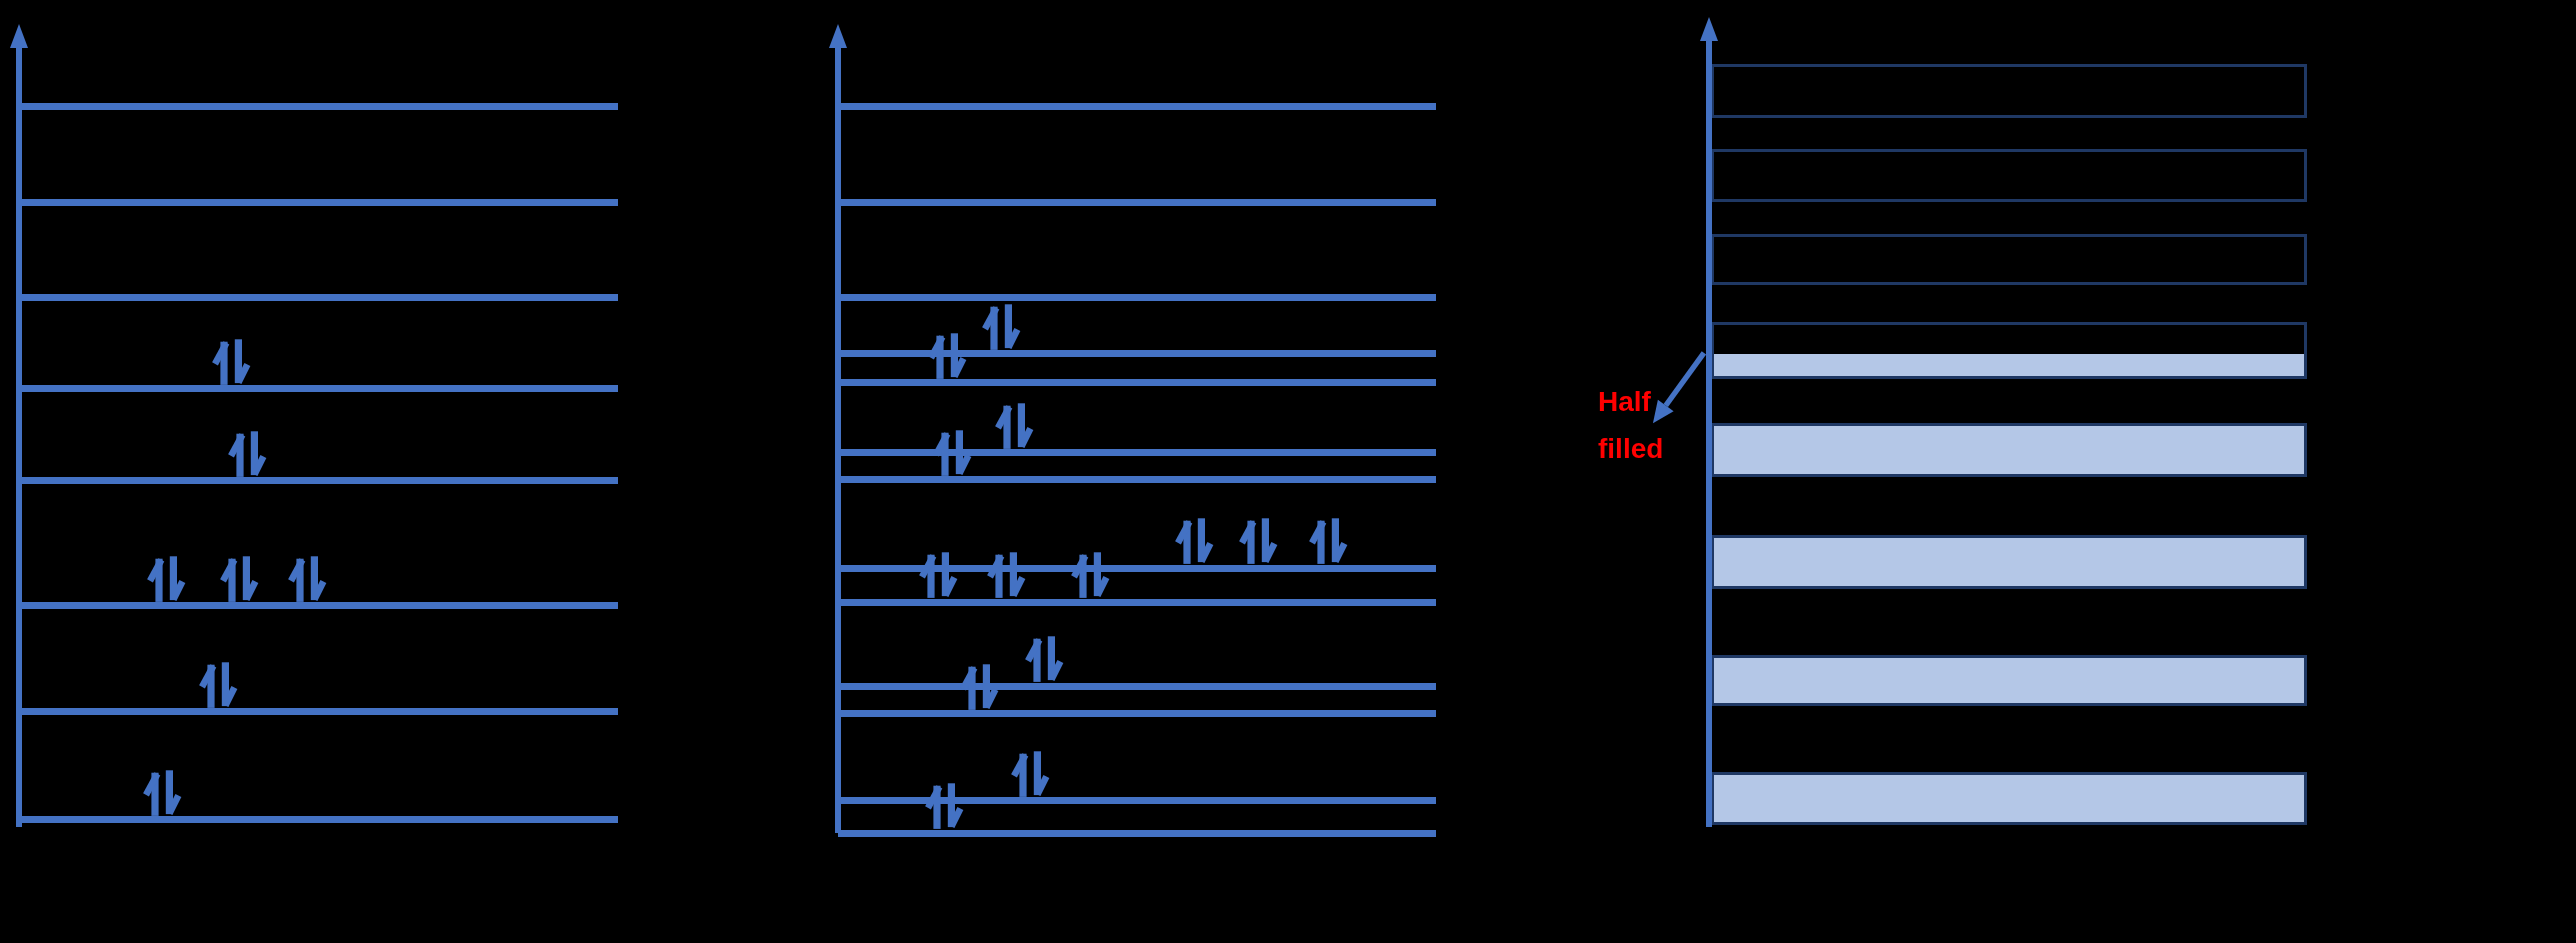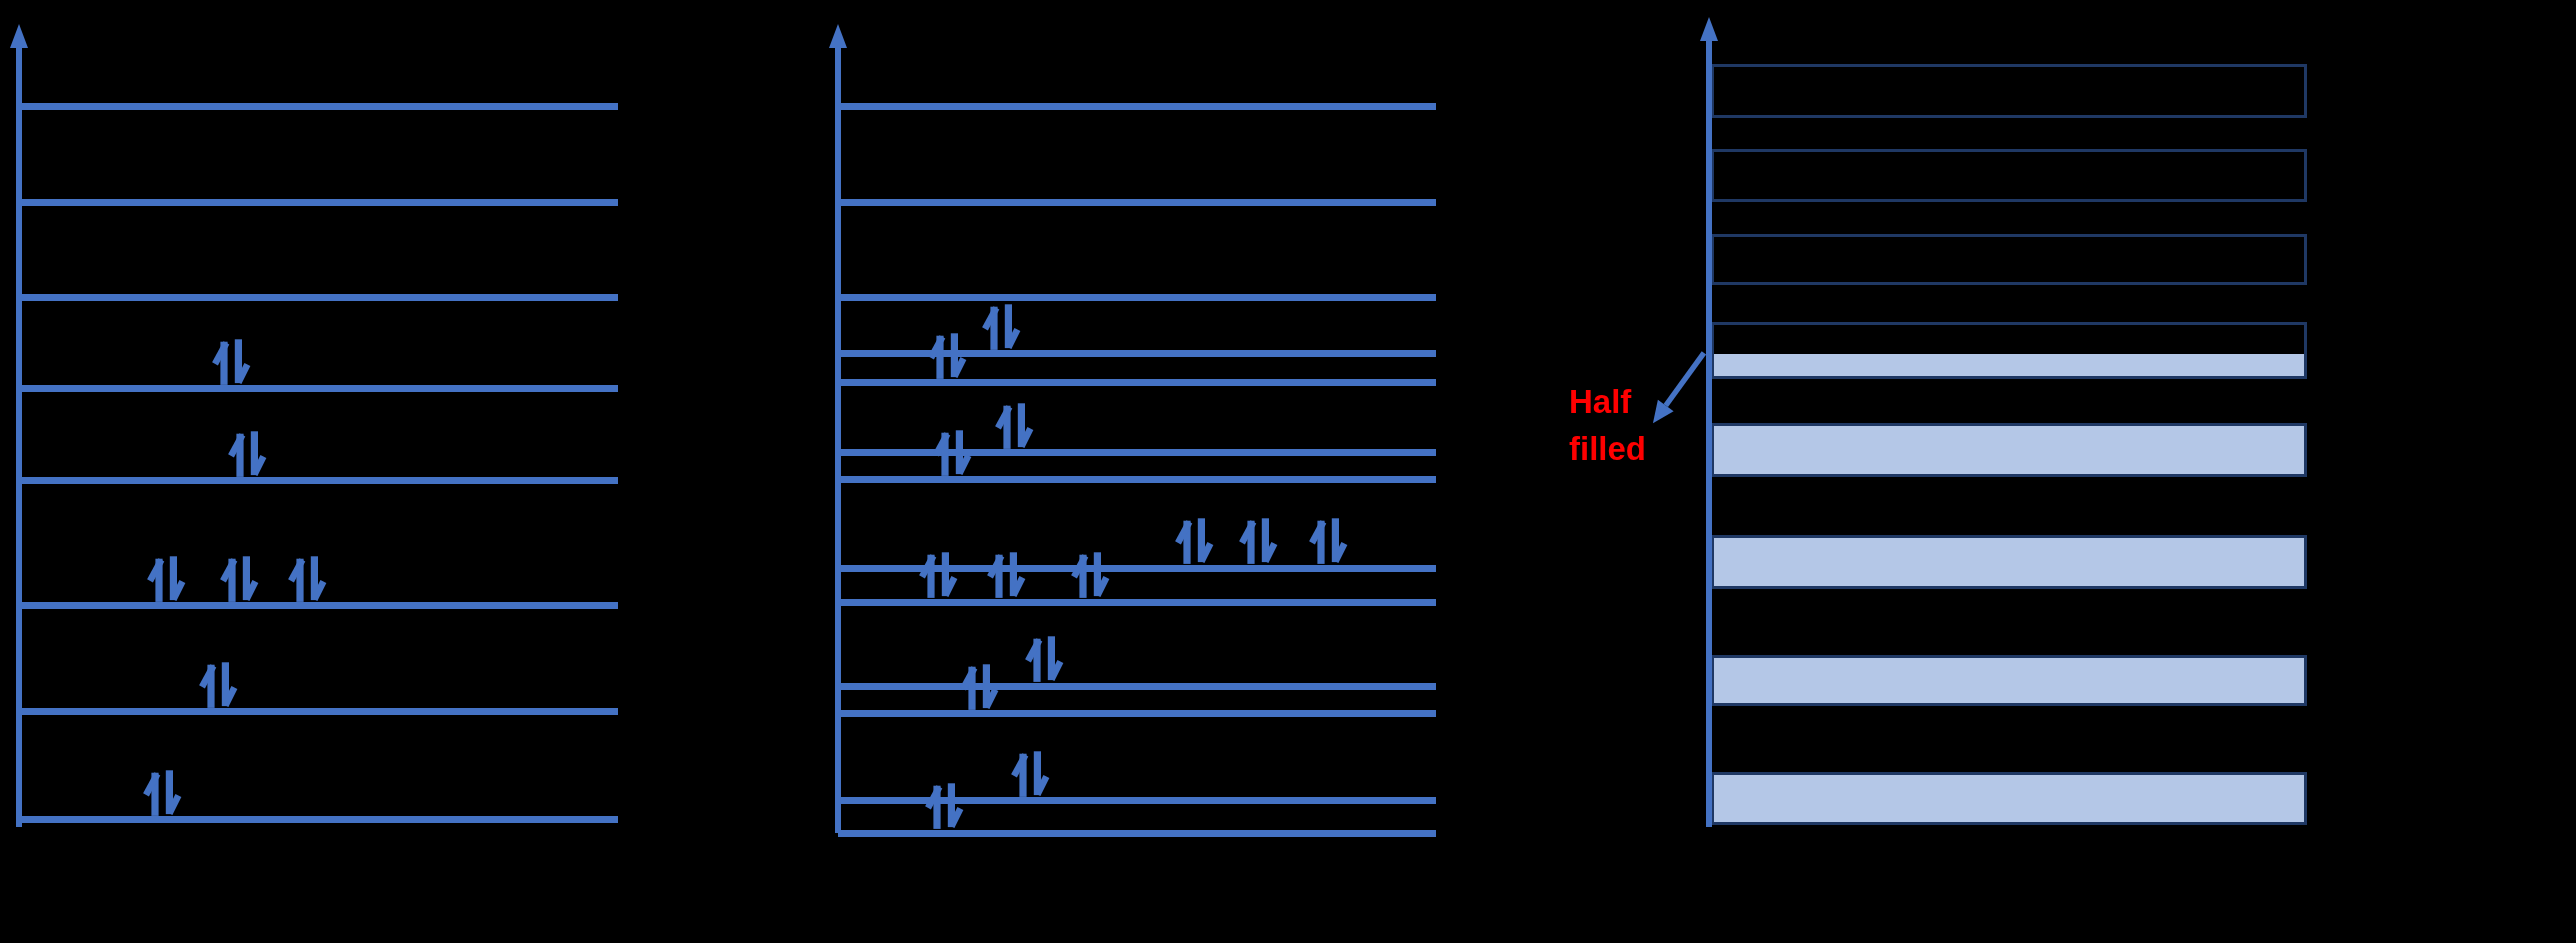--- a/index.html
+++ b/index.html
@@ -22,21 +22,21 @@
     border-left:9px solid transparent;border-right:9px solid transparent;
     border-bottom:24px solid var(--blue);
   }
   svg.pair{position:absolute;width:36px;height:47px;overflow:visible;}
   .band{position:absolute;border:3px solid var(--navy);box-sizing:border-box;background:transparent;}
   .band-fill{position:absolute;left:0;right:0;bottom:0;background:var(--fill);}
   .band.full{background:var(--fill);}
   svg.overlay{position:absolute;left:0;top:0;width:2576px;height:943px;pointer-events:none;}
   .label{
     position:absolute;color:var(--red);font-weight:bold;
-    font-size:33px;line-height:47px;white-space:nowrap;
+    font-size:28px;line-height:47px;white-space:nowrap;margin-left:29px;
   }
 </style>
 </head>
 <body>
 
 <div id="stage">
   <div class="panel">
       <div class="level" style="left: 19.4px; width: 599px; top: 103px;"></div>
       <div class="level" style="left: 19.4px; width: 599px; top: 199px;"></div>
       <div class="level" style="left: 19.4px; width: 599px; top: 294px;"></div>

